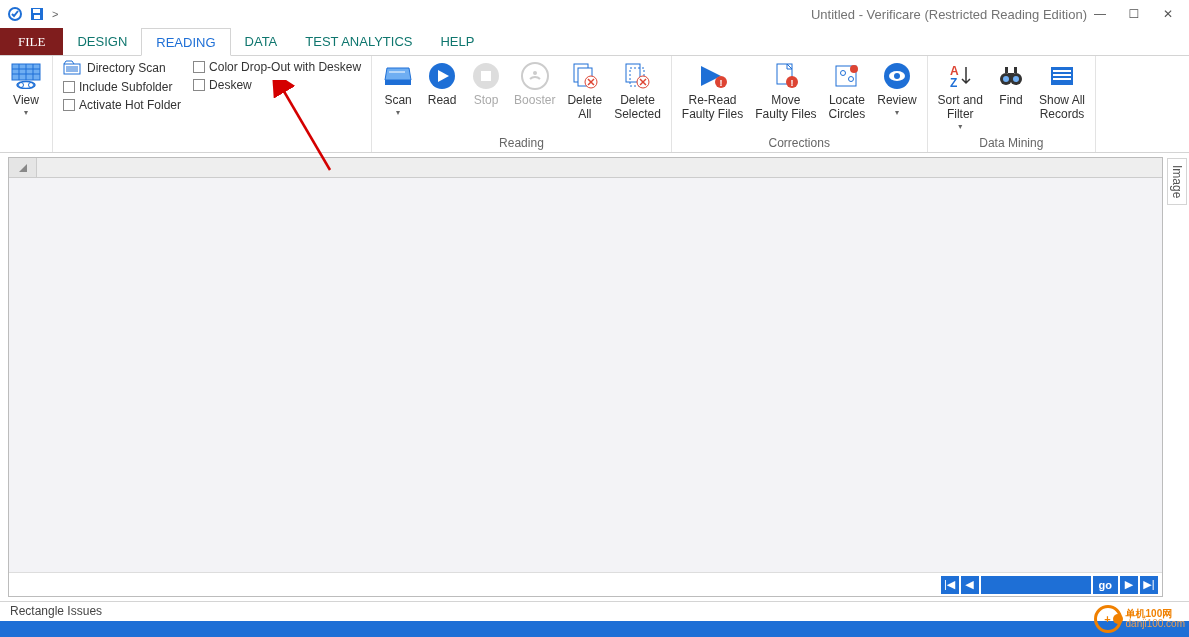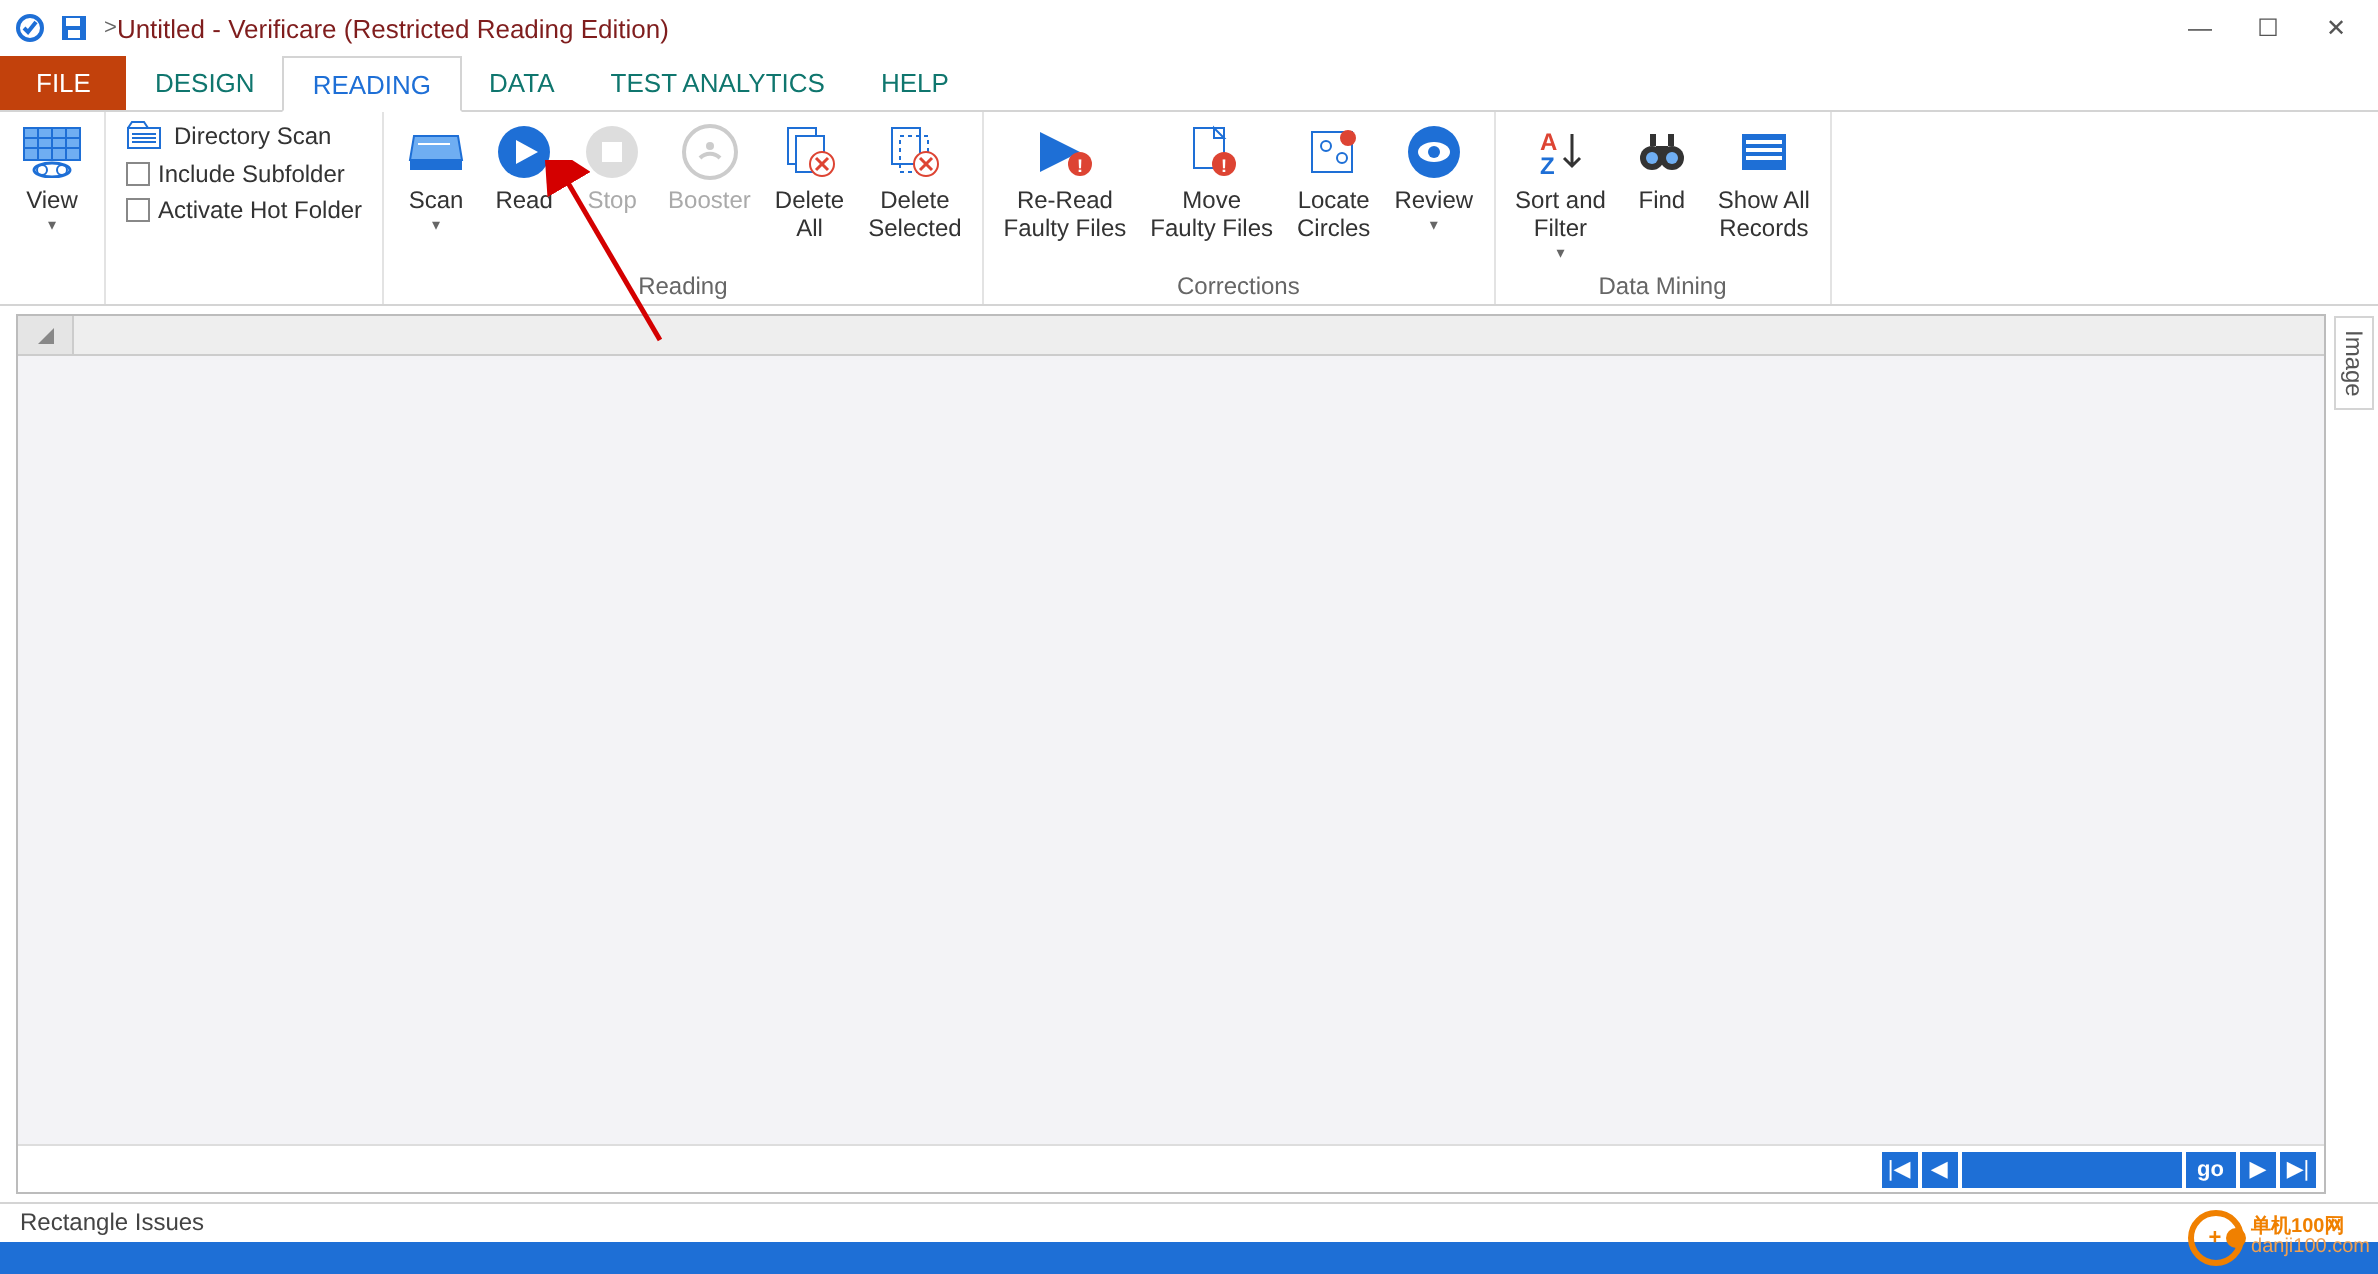--- a/index.html
+++ b/index.html
@@ -2,28 +2,28 @@
 <html><head>
 <meta charset="utf-8">
 <style>
 * { box-sizing: border-box; margin: 0; padding: 0; font-family: "Segoe UI", Tahoma, sans-serif; }
 body { width: 1189px; height: 637px; background: #fff; font-size: 12px; color: #333; position: relative; overflow: hidden; }
 
 
 .title-bar { height: 28px; background: #fff; display: flex; align-items: center; border-bottom: 0px; }
 .qat { display: flex; align-items: center; gap: 4px; padding-left: 6px; }
 .qat .qicon { width: 18px; height: 18px; display: flex; align-items: center; justify-content: center; }
-.title-text { flex: 1; text-align: left; font-size: 13px; color: #7f1d1d; }
+.title-text { flex: 1; text-align: right; font-size: 13px; color: #737373; }
 .win-controls { display: flex; gap: 8px; padding-right: 8px; }
 .win-controls div { width: 26px; height: 20px; display: flex; align-items: center; justify-content: center; color: #555; cursor: pointer; }
 
 
 .tabs { height: 28px; display: flex; align-items: stretch; border-bottom: 1px solid #d4d4d4; background: #fff; }
 .tab { padding: 0 14px; display: flex; align-items: center; font-size: 13px; cursor: pointer; color: #0f766e; }
-.tab.file { background: #c2410c; color: #fff; padding: 0 18px; }
+.tab.file { background: #7f1d1d; color: #fff; padding: 0 18px; font-family: Liberation Serif, serif; }
 .tab.active { color: #1e6fd6; border: 1px solid #d4d4d4; border-bottom: 1px solid #fff; margin-bottom: -1px; background: #fff; }
 
 
 .ribbon { height: 97px; display: flex; background: #fff; border-bottom: 1px solid #d4d4d4; }
 .group { display: flex; flex-direction: column; padding: 2px 4px 0; border-right: 1px solid #e3e3e3; height: 100%; }
 .group-body { flex: 1; display: flex; align-items: flex-start; }
 .group-label { text-align: center; font-size: 12px; color: #666; padding: 2px 0 2px; }
 
 .big-btn { display: flex; flex-direction: column; align-items: center; justify-content: flex-start; padding: 2px 6px; min-width: 42px; cursor: pointer; gap: 2px; text-align: center; }
 .big-btn .ic { width: 32px; height: 32px; display: flex; align-items: center; justify-content: center; }
@@ -140,20 +140,30 @@
         </div>
         <div class="browse-row">
           <span class="chk"></span>
           <span>Include Subfolder</span>
         </div>
         <div class="browse-row">
           <span class="chk"></span>
           <span>Activate Hot Folder</span>
         </div>
       </div>
+      <div class="browse-col">
+        <div class="browse-row">
+          <span class="chk"></span>
+          <span>Color Drop-Out with Deskew</span>
+        </div>
+        <div class="browse-row">
+          <span class="chk"></span>
+          <span>Deskew</span>
+        </div>
+      </div>
     </div>
   </div>
 
   <div class="group">
     <div class="group-body">
       <div class="big-btn">
         <div class="ic">
             <svg width="30" height="24">
               <path d="M4 4 L26 4 L28 16 L2 16 Z" fill="#6faef2" stroke="#1e6fd6"></path>
               <rect x="2" y="16" width="26" height="5" fill="#1e6fd6"></rect>

